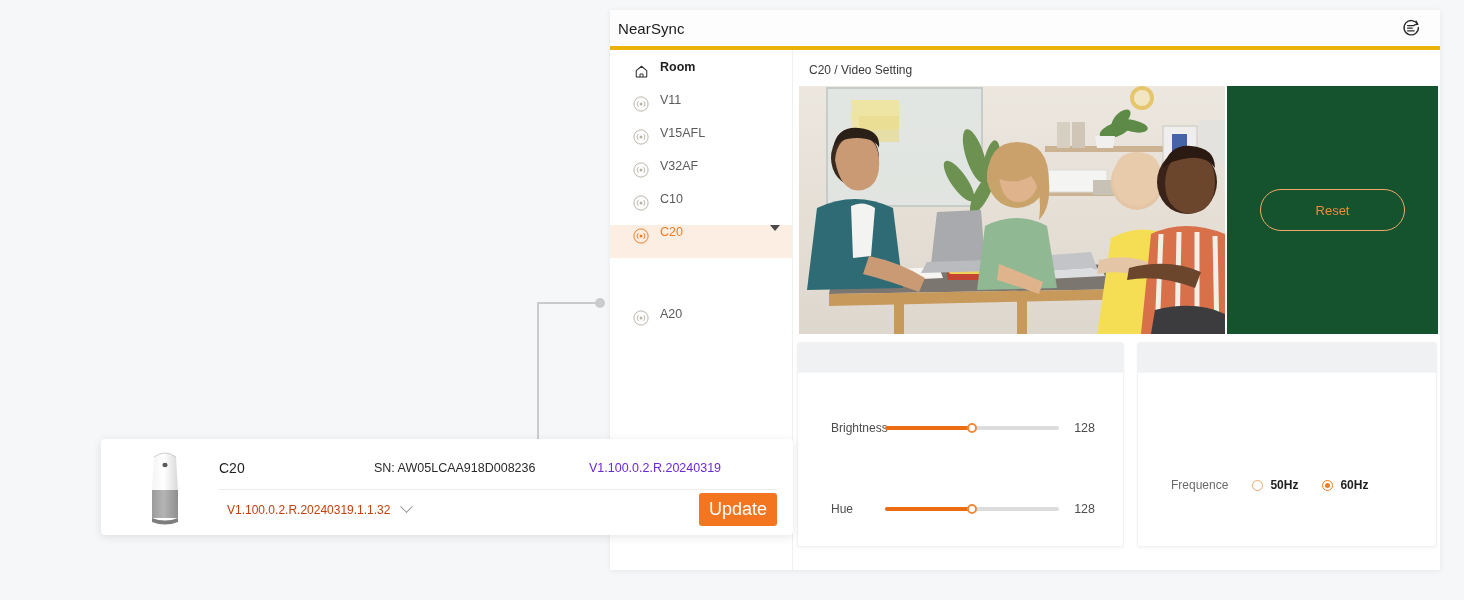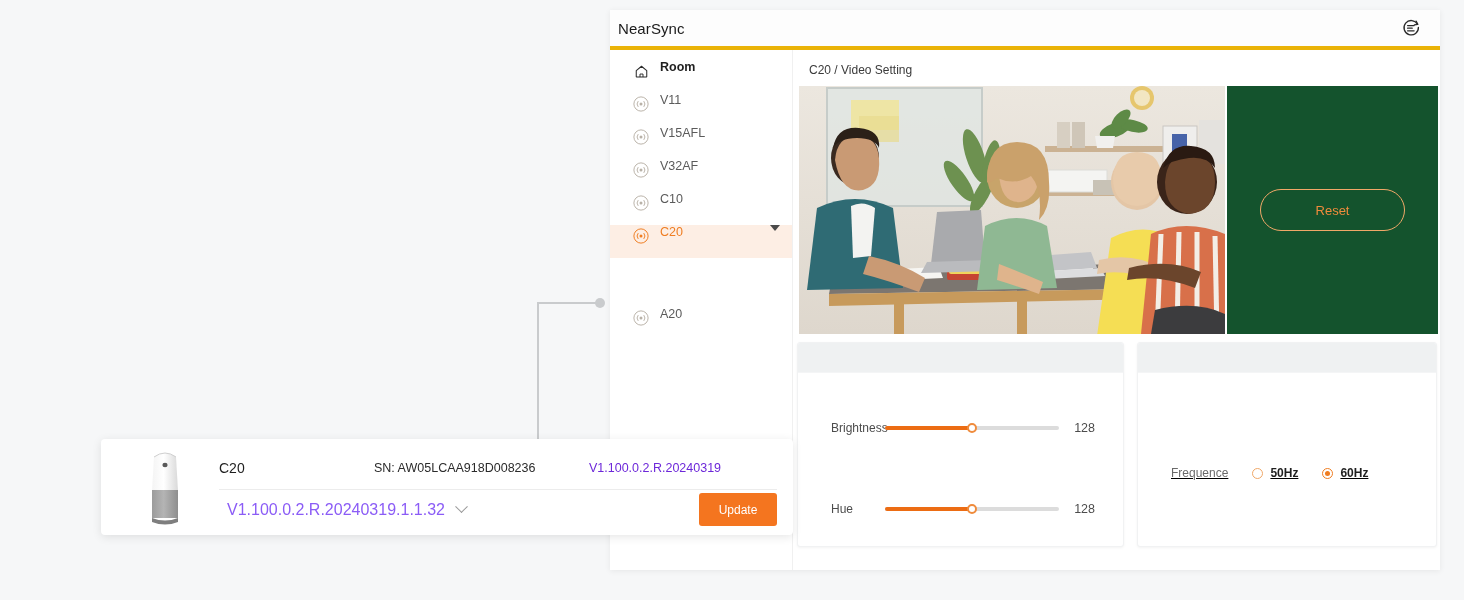--- a/index.html
+++ b/index.html
@@ -252,24 +252,23 @@
     color: #4c4c4c;
     width: 26px;
     text-align: right;
     flex: 0 0 auto;
   }
 
   
   .freq-row {
     position: absolute;
     left: 33px;
-    top: 93px;
-    display: flex;
-    align-items: center;
-    text-decoration: underline;
+    top: 105px;
+    display: flex;
+    align-items: center;
   }
   .freq-label {
     font-size: 12px;
     color: #6a6a6a;
     margin-right: 24px;
   }
   .radio-opt {
     display: flex;
     align-items: center;
     margin-right: 24px;
@@ -354,37 +353,37 @@
     padding-top: 2px;
   }
   .version-select {
     display: flex;
     align-items: center;
     margin-left: 8px;
     cursor: pointer;
     min-width: 190px;
   }
   .version-select .sel-text {
-    font-size: 16px;
-    color: #8b5cf6;
+    font-size: 12px;
+    color: #c2410c;
   }
   .chev {
     margin-left: 12px;
     width: 9px; height: 9px;
     border-right: 1.5px solid #9a9a9a;
     border-bottom: 1.5px solid #9a9a9a;
     transform: rotate(45deg) translate(-2px,-2px);
   }
   .update-btn {
     margin-left: auto;
     width: 78px;
     height: 33px;
     background: #f4751f;
     color: #ffffff;
-    font-size: 12px;
+    font-size: 18px;
     border: none;
     border-radius: 3px;
     cursor: pointer;
     font-family: "Liberation Sans", sans-serif;
   }
 </style>
 </head>
 <body>
 
 <div class="connector">

